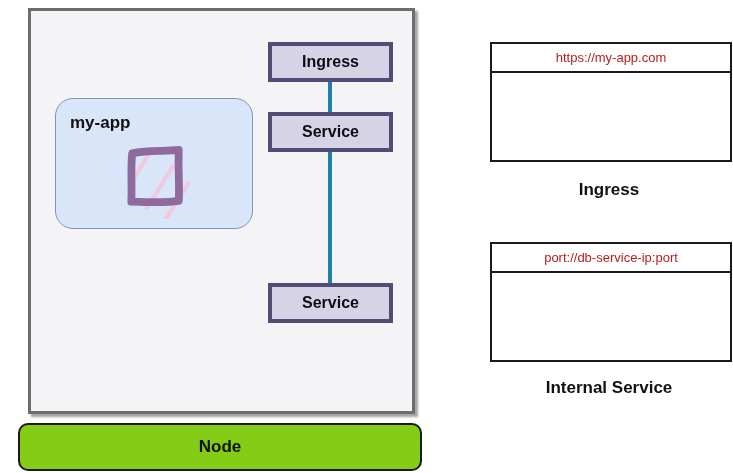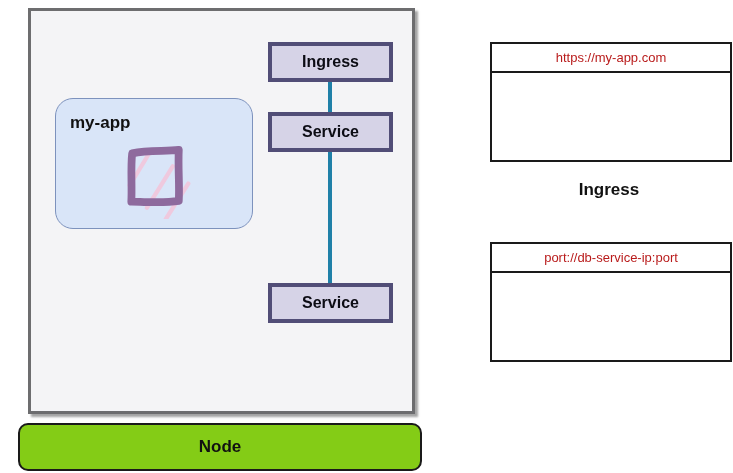--- a/index.html
+++ b/index.html
@@ -175,14 +175,15 @@
     <div class="browser-body"></div>
   </div>
   <div class="browser-caption caption-ingress">Ingress</div>
 
   <div class="browser browser-bottom">
     <div class="browser-bar">
       <span>port://db-service-ip:port</span>
     </div>
     <div class="browser-body"></div>
   </div>
+  <div class="browser-caption caption-internal">Internal Service</div>
 
 </div>
 
 </body></html>

